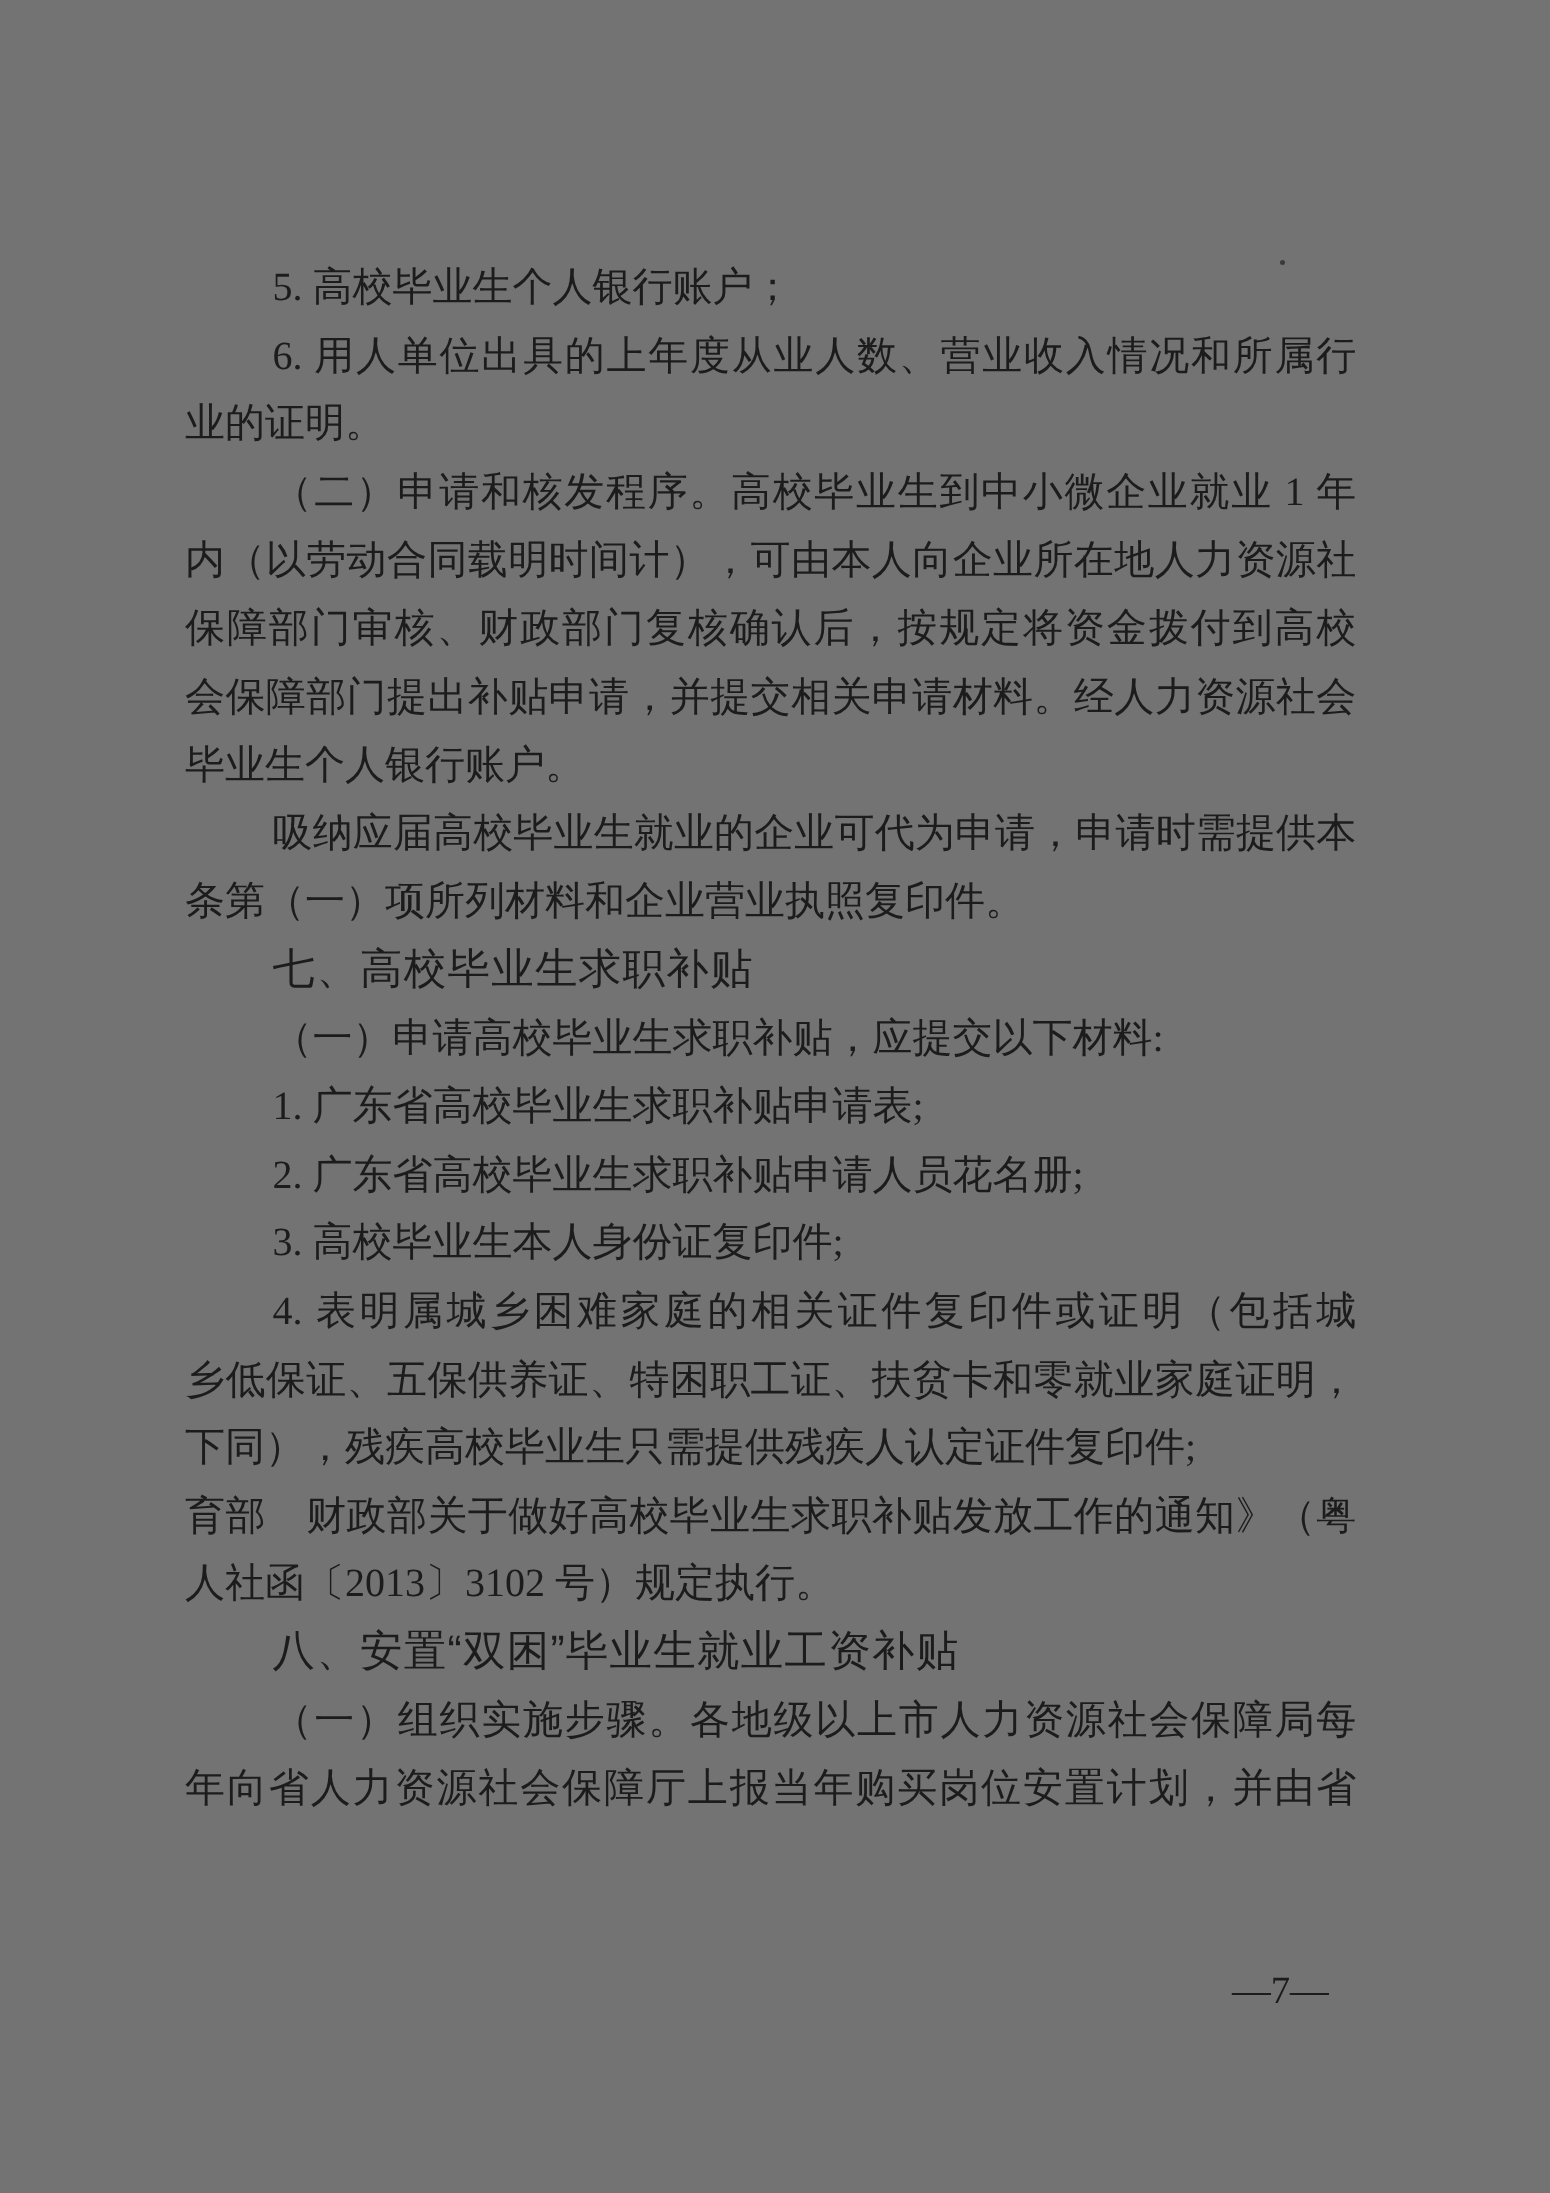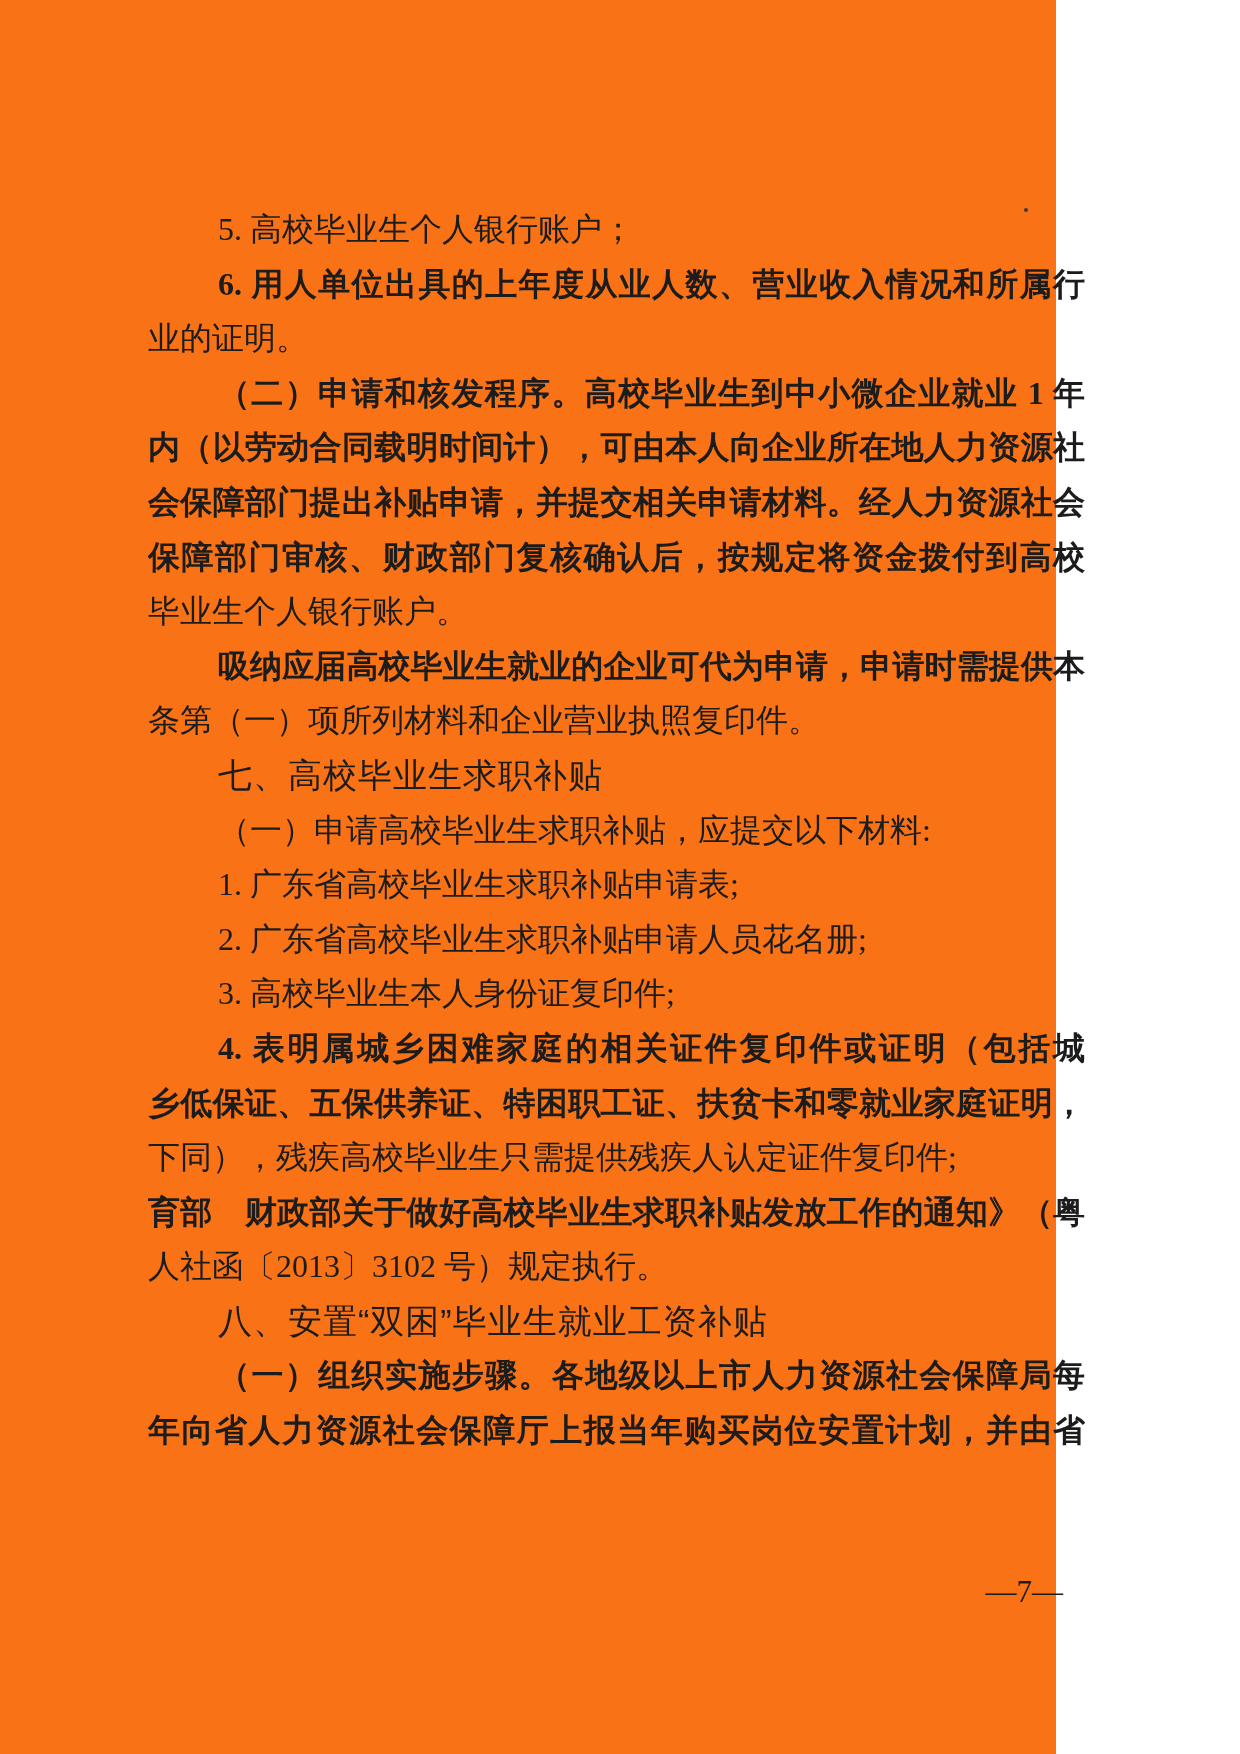--- a/index.html
+++ b/index.html
@@ -10,23 +10,23 @@
   body {
     width: 1240px;
     height: 1754px;
     position: relative;
     overflow: hidden;
   }
   .page {
     position: absolute;
     left: 0;
     top: 0;
-    width: 1056px;
+    width: 1240px;
     height: 1754px;
-    background: #f97316;
+    background: #737373;
   }
   .text-block {
     position: absolute;
     left: 148px;
     top: 202px;
     width: 937px;
     color: #1c1c1c;
   }
   .line {
     height: 54.6px;
@@ -36,21 +36,20 @@
     color: #1c1c1c;
     overflow: hidden;
     text-align: left;
     white-space: nowrap;
   }
   .line.fill {
     white-space: normal;
     text-align: justify;
     text-align-last: justify;
     text-justify: inter-character;
-    font-weight: bold;
   }
   .line.indent {
     text-indent: 70px;
   }
   .line.heading {
     font-family: "Liberation Sans", "DejaVu Sans", sans-serif;
     font-weight: normal;
     font-size: 34px;
     letter-spacing: 1px;
   }
@@ -81,22 +80,22 @@
 <body>
 
 <div class="page">
   <div class="speck"></div>
   <div class="text-block" id="doc-body">
       <div class="line indent">5. 高校毕业生个人银行账户；</div>
       <div class="line indent fill">6. 用人单位出具的上年度从业人数、营业收入情况和所属行</div>
       <div class="line">业的证明。</div>
       <div class="line indent fill">（二）申请和核发程序。高校毕业生到中小微企业就业 1 年</div>
       <div class="line fill">内（以劳动合同载明时间计），可由本人向企业所在地人力资源社</div>
+      <div class="line fill">保障部门审核、财政部门复核确认后，按规定将资金拨付到高校</div>
       <div class="line fill">会保障部门提出补贴申请，并提交相关申请材料。经人力资源社会</div>
-      <div class="line fill">保障部门审核、财政部门复核确认后，按规定将资金拨付到高校</div>
       <div class="line">毕业生个人银行账户。</div>
       <div class="line indent fill">吸纳应届高校毕业生就业的企业可代为申请，申请时需提供本</div>
       <div class="line">条第（一）项所列材料和企业营业执照复印件。</div>
       <div class="line indent heading">七、高校毕业生求职补贴</div>
       <div class="line indent">（一）申请高校毕业生求职补贴，应提交以下材料:</div>
       <div class="line indent">1. 广东省高校毕业生求职补贴申请表;</div>
       <div class="line indent">2. 广东省高校毕业生求职补贴申请人员花名册;</div>
       <div class="line indent">3. 高校毕业生本人身份证复印件;</div>
       <div class="line indent fill">4. 表明属城乡困难家庭的相关证件复印件或证明（包括城</div>
       <div class="line fill">乡低保证、五保供养证、特困职工证、扶贫卡和零就业家庭证明，</div>

